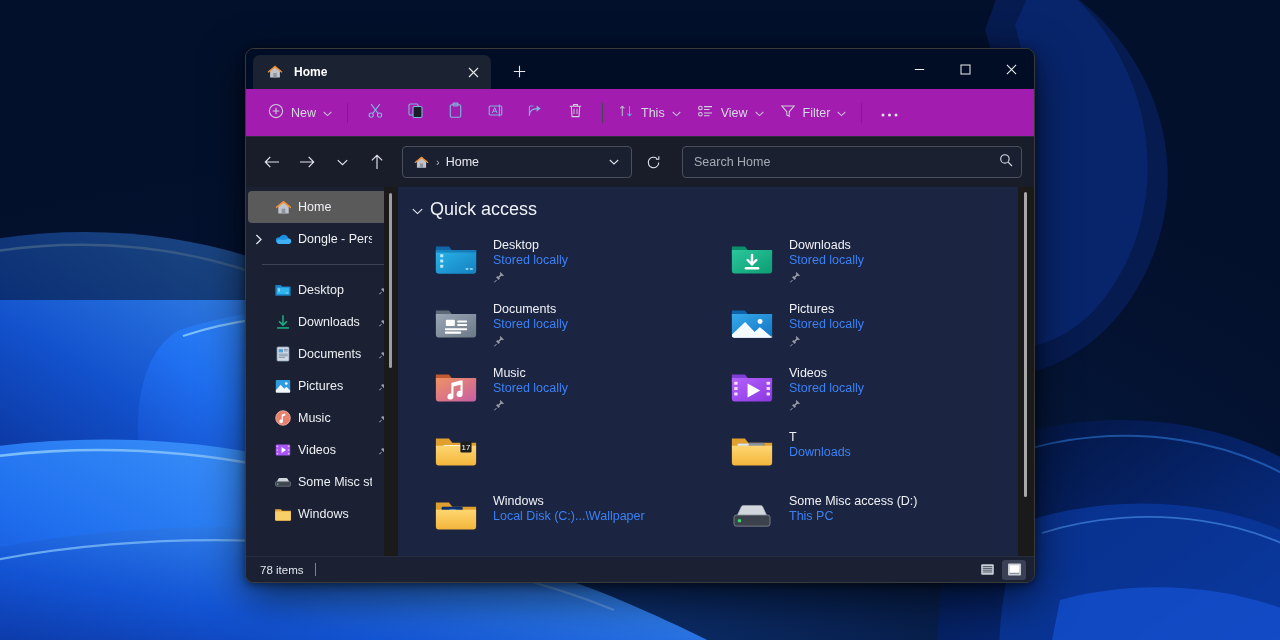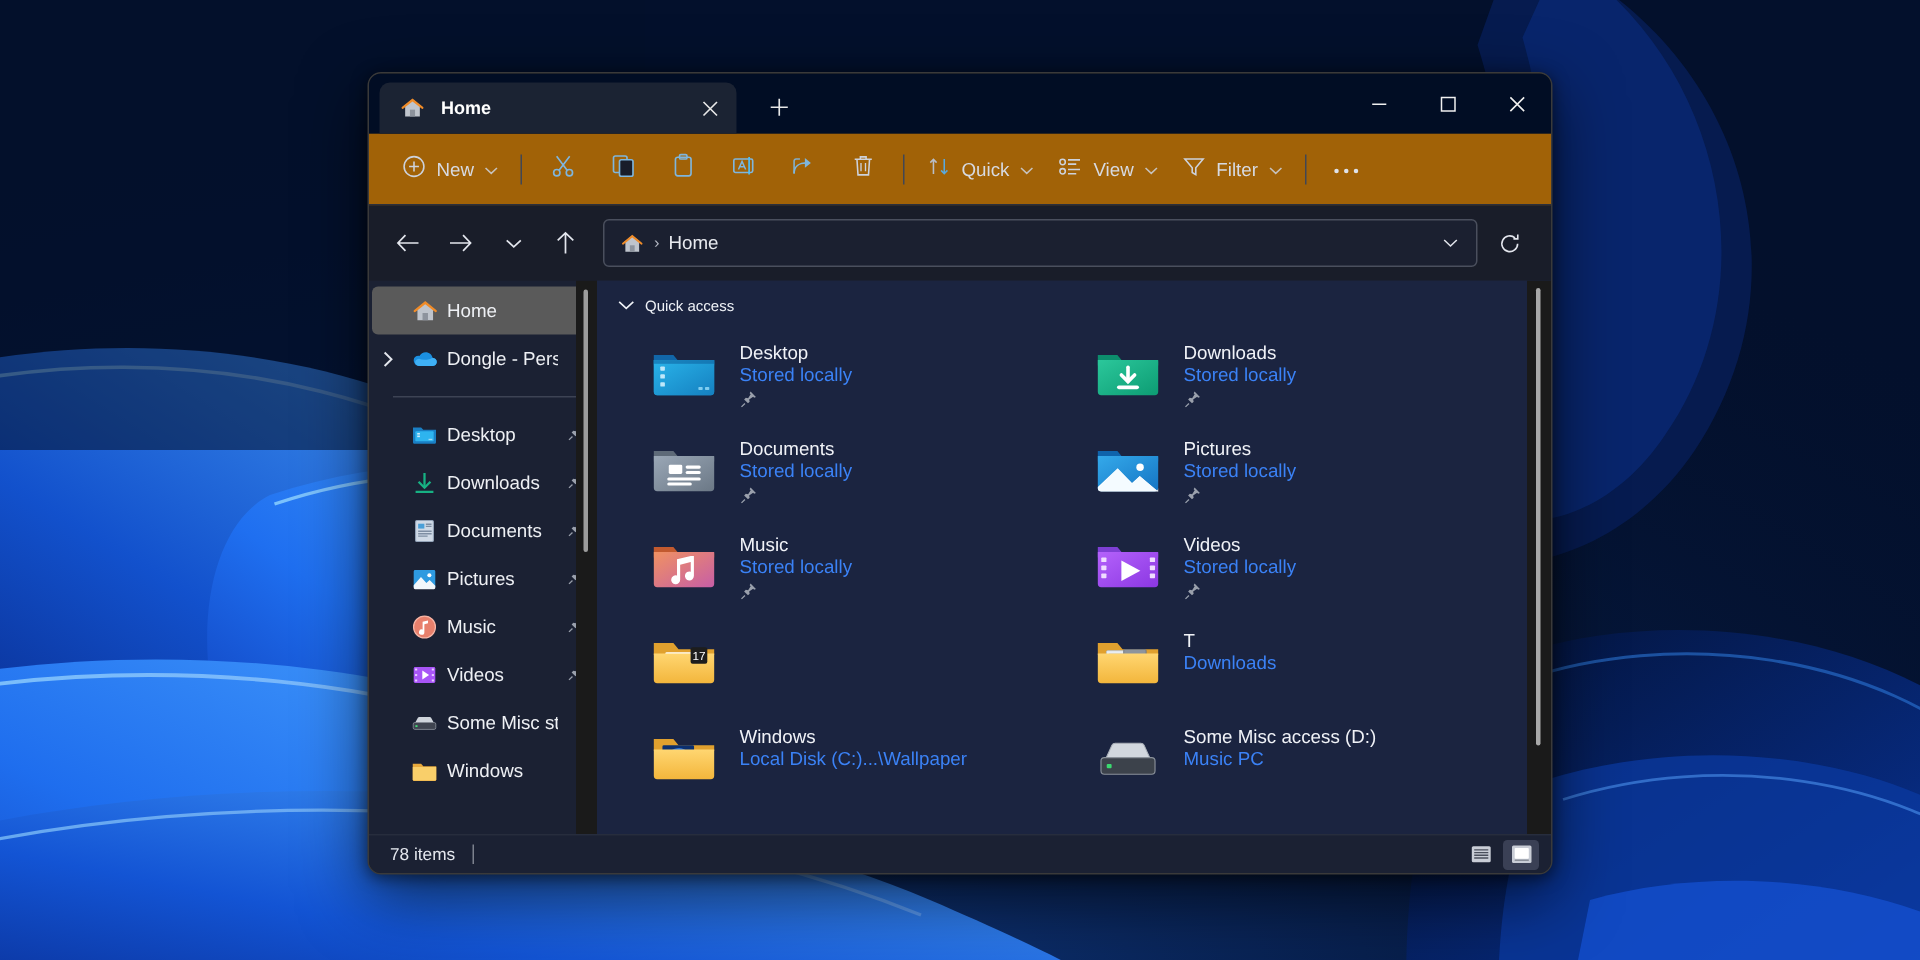--- a/index.html
+++ b/index.html
@@ -92,21 +92,21 @@
   }
   .wc {
     width: 46px; height: 40px;
     display: flex; align-items: center; justify-content: center;
     color: #f0f0f0;
   }
 
   
   .commandbar {
     height: 48px;
-    background: #a16207;
+    background: #a21caf;
     display: flex;
     align-items: center;
     padding: 0 10px 0 14px;
     gap: 0px;
     flex: none;
     border-bottom: 1px solid #2a2f3c;
   }
   .cmd-btn {
     height: 32px;
     display: flex;
@@ -279,21 +279,21 @@
     position: relative;
     overflow: hidden;
     min-width: 0;
   }
   .group-header {
     display: flex;
     align-items: center;
     gap: 7px;
     padding: 12px 0 8px 14px;
     color: #eef1f6;
-    font-size: 10px;
+    font-size: 18px;
   }
   .tiles {
     display: grid;
     grid-template-columns: 1fr 1fr;
     column-gap: 0px;
     row-gap: 0px;
     padding: 0 16px 0 28px;
   }
   .tile {
     height: 64px;
@@ -562,21 +562,21 @@
 
       <div class="cmd-sep"></div>
 
       <div class="cmd-btn">
         <span>
           <svg width="16" height="16" viewBox="0 0 16 16" fill="none" stroke-width="1.05">
             <path d="M4.3 13V3.3 M2.2 5.4 4.3 3.2 6.4 5.4" stroke="#b9bec8"></path>
             <path d="M11.5 3v9.7 M9.4 10.6l2.1 2.2 2.1-2.2" stroke="#5aa9dd"></path>
           </svg>
         </span>
-        <span>Quick</span>
+        <span>This</span>
         <span class="chev">
           <svg width="9" height="6" viewBox="0 0 9 6">
               <path d="M0.7 1 4.5 4.6 8.3 1" stroke="#cdd2dc" stroke-width="1.05" fill="none"></path>
             </svg>
         </span>
       </div>
 
       <div class="cmd-btn">
         <span>
           <svg width="17" height="16" viewBox="0 0 17 16" fill="none" stroke="#cdd2dc" stroke-width="1.05">
@@ -660,20 +660,29 @@
         </span>
       </div>
 
       <div class="refresh-btn">
         <svg width="15" height="15" viewBox="0 0 16 16" fill="none" stroke="#e3e6ed" stroke-width="1.15">
           <path d="M13.6 8a5.6 5.6 0 1 1-1.9-4.2"></path>
           <path d="M13.7 1.4v3.1h-3.1"></path>
         </svg>
       </div>
 
+      <div class="searchbox">
+        <input type="text" placeholder="Search Home" style="">
+        <span>
+          <svg width="14" height="14" viewBox="0 0 14 14" fill="none" stroke="#d6dae2" stroke-width="1.15">
+              <circle cx="5.9" cy="5.9" r="4.2"></circle>
+              <path d="M9.1 9.1 13 13"></path>
+            </svg>
+        </span>
+      </div>
     </div>
 
     <div class="body-area">
 
       <div class="navpane">
         <div id="navlist">
             <div class="nav-item selected">
               <span class="nav-expander"></span>
               <span class="nav-ico">
                 <svg width="17" height="17" viewBox="0 0 16 16">
@@ -1105,21 +1114,21 @@
                 <svg width="46" height="34" viewBox="0 0 48 34">
       <path d="M8.6 16.6 12.8 7.4A2.6 2.6 0 0 1 15.2 6h17.6a2.6 2.6 0 0 1 2.4 1.4l4.2 9.2z" fill="#d2d7de"></path>
       <path d="M8.6 16.6 12.8 7.4A2.6 2.6 0 0 1 15.2 6h17.6a2.6 2.6 0 0 1 2.4 1.4l4.2 9.2z" fill="none" stroke="#aab0b8" stroke-width=".7"></path>
       <rect x="5.2" y="16" width="37.6" height="11.6" rx="2.4" fill="#3c424b"></rect>
       <rect x="5.2" y="16" width="37.6" height="11.6" rx="2.4" fill="none" stroke="#8a919a" stroke-width=".8"></rect>
       <rect x="9.2" y="20.4" width="3.4" height="3" rx=".7" fill="#3bd96f"></rect>
     </svg>
               </div>
               <div class="tile-text">
                 <div class="tile-name">Some Misc access (D:)</div>
-                <div class="tile-sub">Music PC</div>
+                <div class="tile-sub">This PC</div>
                 <div class="tile-pin"></div>
               </div>
             </div>
           </div>
 
         <div class="content-scrollbar">
           <div class="content-thumb"></div>
         </div>
       </div>
     </div>

